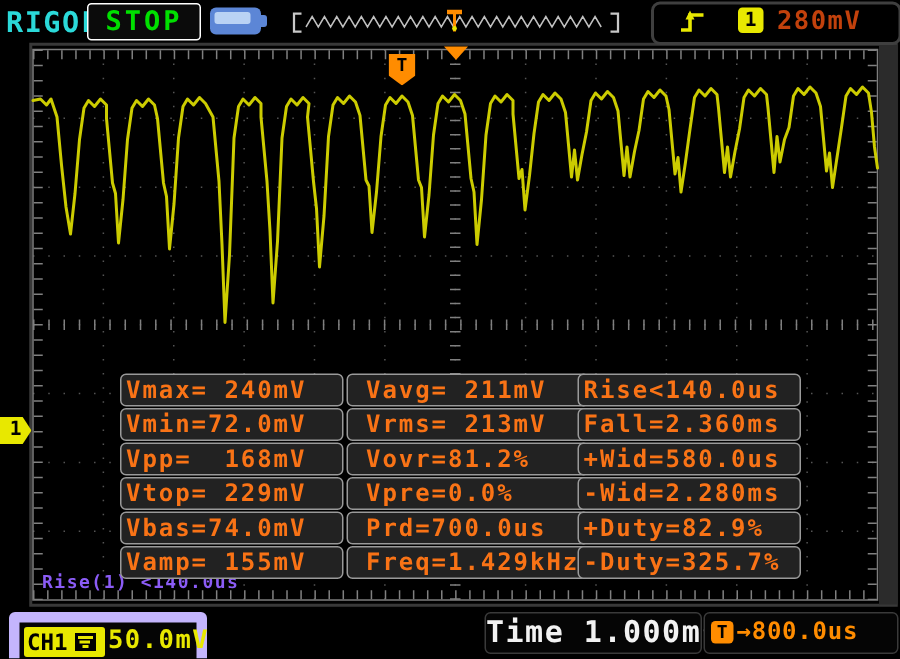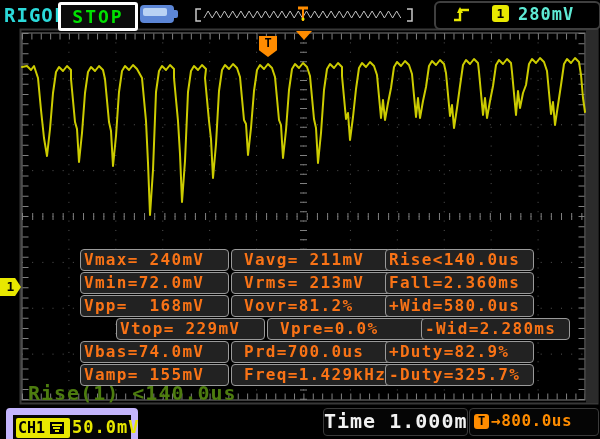--- a/index.html
+++ b/index.html
@@ -1,46 +1,46 @@
 <!DOCTYPE html>
 <html><head>
 <meta charset="utf-8">
 <style>
   html,body{margin:0;padding:0;background:#000;}
   #scope{position:relative;width:600px;height:439px;background:#000;overflow:hidden;
          font-family:"DejaVu Sans Mono","Liberation Mono",monospace;font-weight:bold;}
   .abs{position:absolute;}
   
   #brand{left:4px;top:4px;font-size:19px;color:#2bd9d9;letter-spacing:1px;}
-  #runstate{left:58px;top:2px;width:74px;height:23px;background:#0b0b0b;border:3px solid #ffffff;
+  #runstate{left:58px;top:2px;width:74px;height:23px;background:#0b0b0b;border:1px solid #ffffff;
             border-radius:3px;color:#00e000;font-size:18px;text-align:center;line-height:23px;letter-spacing:2px;}
   #battery{left:140px;top:5px;width:34px;height:18px;background:#5c86d6;border-radius:4px;}
   #battery .inner{position:absolute;left:3px;top:3px;width:24px;height:8px;background:#b9d2f4;border-radius:2px;}
   #battery .nub{position:absolute;right:-4px;top:5px;width:4px;height:8px;background:#5c86d6;border-radius:0 2px 2px 0;}
   #preview{left:193px;top:6px;width:222px;height:18px;}
   #trigbox{left:434px;top:1px;width:163px;height:25px;border:2px solid #3f3f3f;border-radius:6px;background:#000;}
   #slopeicon{left:452px;top:5px;width:20px;height:18px;}
   #trigch{left:492px;top:5px;width:17px;height:17px;background:#e8e800;border-radius:3px;color:#000;
           font-size:13px;text-align:center;line-height:17px;}
-  #triglevel{left:518px;top:4px;color:#5eead4;font-size:17px;letter-spacing:1px;text-align:center;}
+  #triglevel{left:518px;top:4px;color:#c2410c;font-size:17px;letter-spacing:1px;text-align:center;}
   
   #gridsvg{left:0;top:0;width:600px;height:439px;}
   #bezel-right{left:586px;top:30px;width:12px;height:373px;background:#2b2b2b;}
   #tflag{left:259px;top:36px;width:18px;height:21px;background:#ff8c00;
          clip-path:polygon(0 0,100% 0,100% 68%,50% 100%,0 68%);color:#000;font-size:12px;text-align:center;line-height:15px;}
   #chmark{left:0px;top:278px;width:21px;height:18px;background:#e8e800;
           clip-path:polygon(0 0,72% 0,100% 50%,72% 100%,0 100%);color:#000;font-size:13px;text-align:center;line-height:18px;}
-  #statusline{left:28px;top:381px;color:#4d7c0f;font-size:20px;letter-spacing:1px;white-space:pre;}
+  #statusline{left:28px;top:381px;color:#8b5cf6;font-size:12px;letter-spacing:1px;white-space:pre;}
   
   .mcell{position:absolute;height:20px;background:#222;border:1px solid #9a9a9a;border-radius:4px;
          color:#f97316;font-size:16px;line-height:20px;letter-spacing:1.3px;white-space:pre;padding-left:3px;overflow:hidden;}
   .mc0{left:80px;width:144px;}
   .mc1{left:231px;width:148px;padding-left:12px;}
   .mc2{left:385px;width:144px;}
-  .mr0{top:249px;}.mr1{top:272px;}.mr2{top:295px;}.mr3{top:318px;margin-left:36px;}.mr4{top:341px;}.mr5{top:364px;}
+  .mr0{top:249px;}.mr1{top:272px;}.mr2{top:295px;}.mr3{top:318px;}.mr4{top:341px;}.mr5{top:364px;}
   
   #ch1box{left:6px;top:408px;width:118px;height:26px;background:#050505;border:7px solid #c4b5fd;border-radius:4px;}
   #ch1badge{position:absolute;left:3px;top:3px;width:52px;height:20px;background:#e8e800;border-radius:2px;
             color:#000;font-size:15px;line-height:20px;padding-left:2px;}
   #couplingicon{position:absolute;left:34px;top:4px;width:14px;height:12px;background:#000;}
   #couplingicon i{position:absolute;left:2px;height:2px;background:#e8e800;display:block;}
   #ch1scale{position:absolute;left:59px;top:2px;color:#e8e800;font-size:17px;letter-spacing:1px;}
   #timebox{left:323px;top:408px;width:143px;height:26px;background:#050505;border:1px solid #3a3a3a;border-radius:4px;
            color:#f2f2f2;font-size:20px;text-align:center;line-height:24px;letter-spacing:1px;white-space:pre;}
   #toffbox{left:469px;top:408px;width:128px;height:26px;background:#050505;border:1px solid #3a3a3a;border-radius:4px;}

